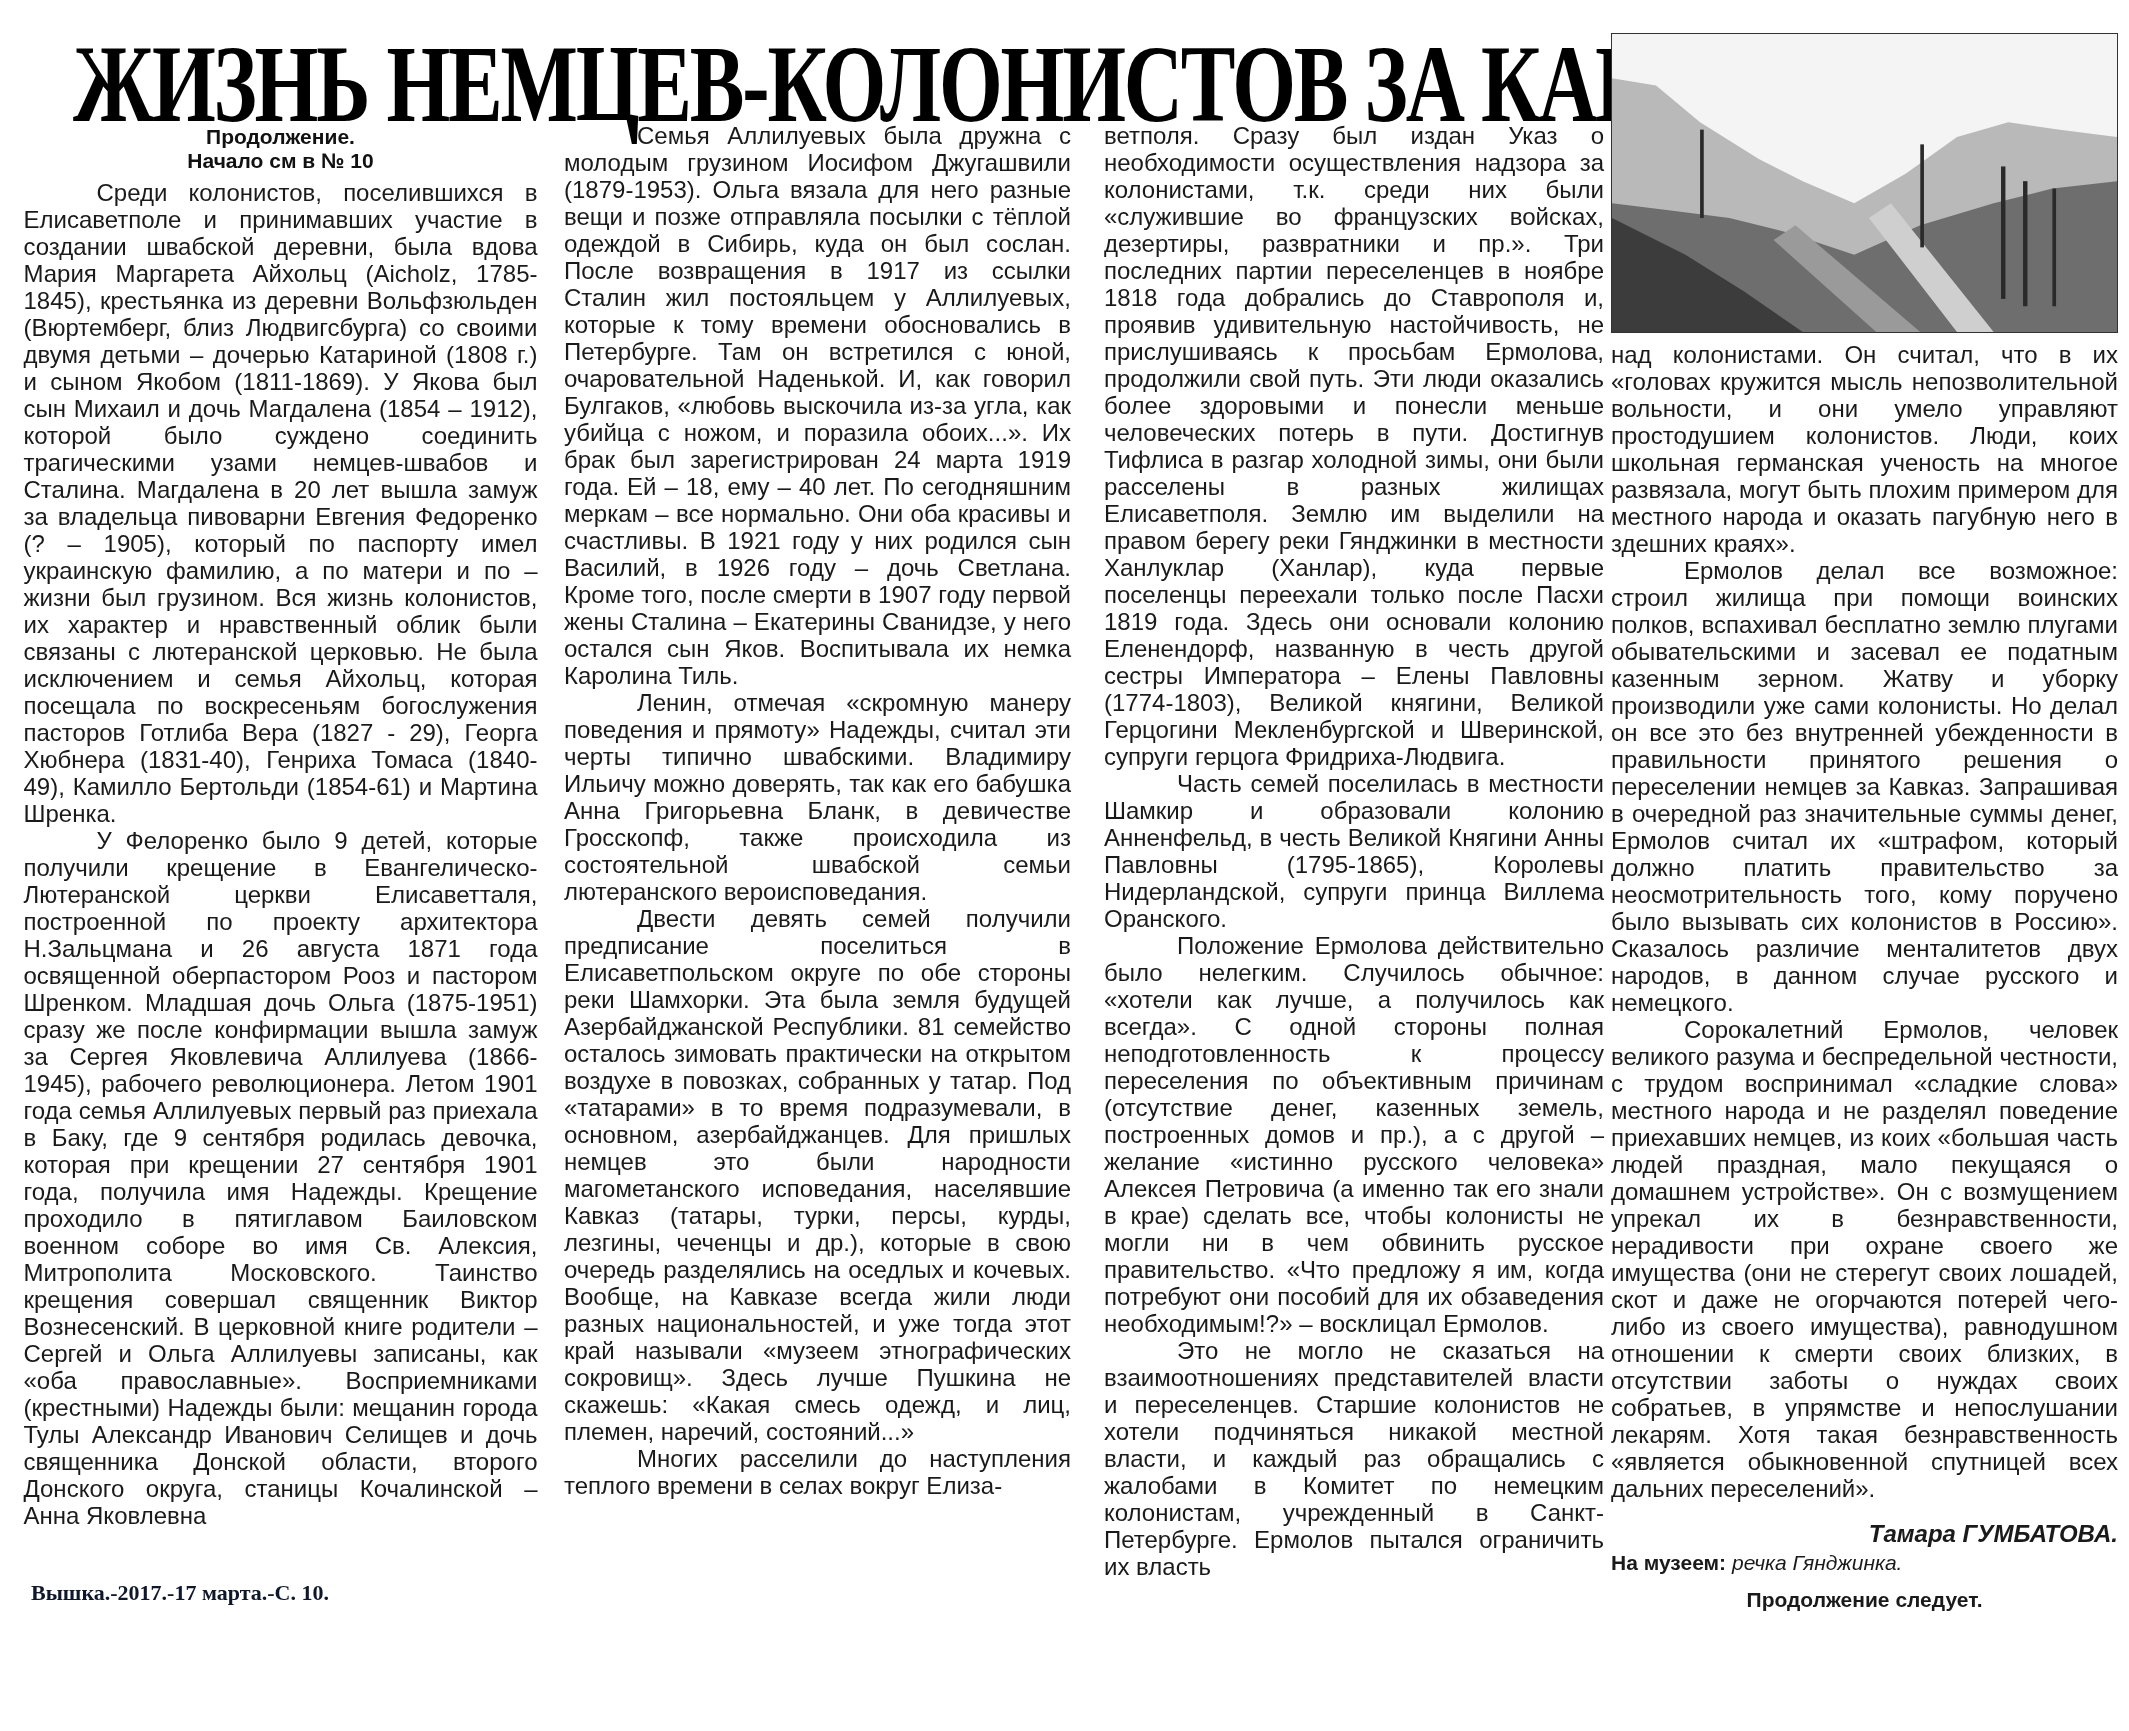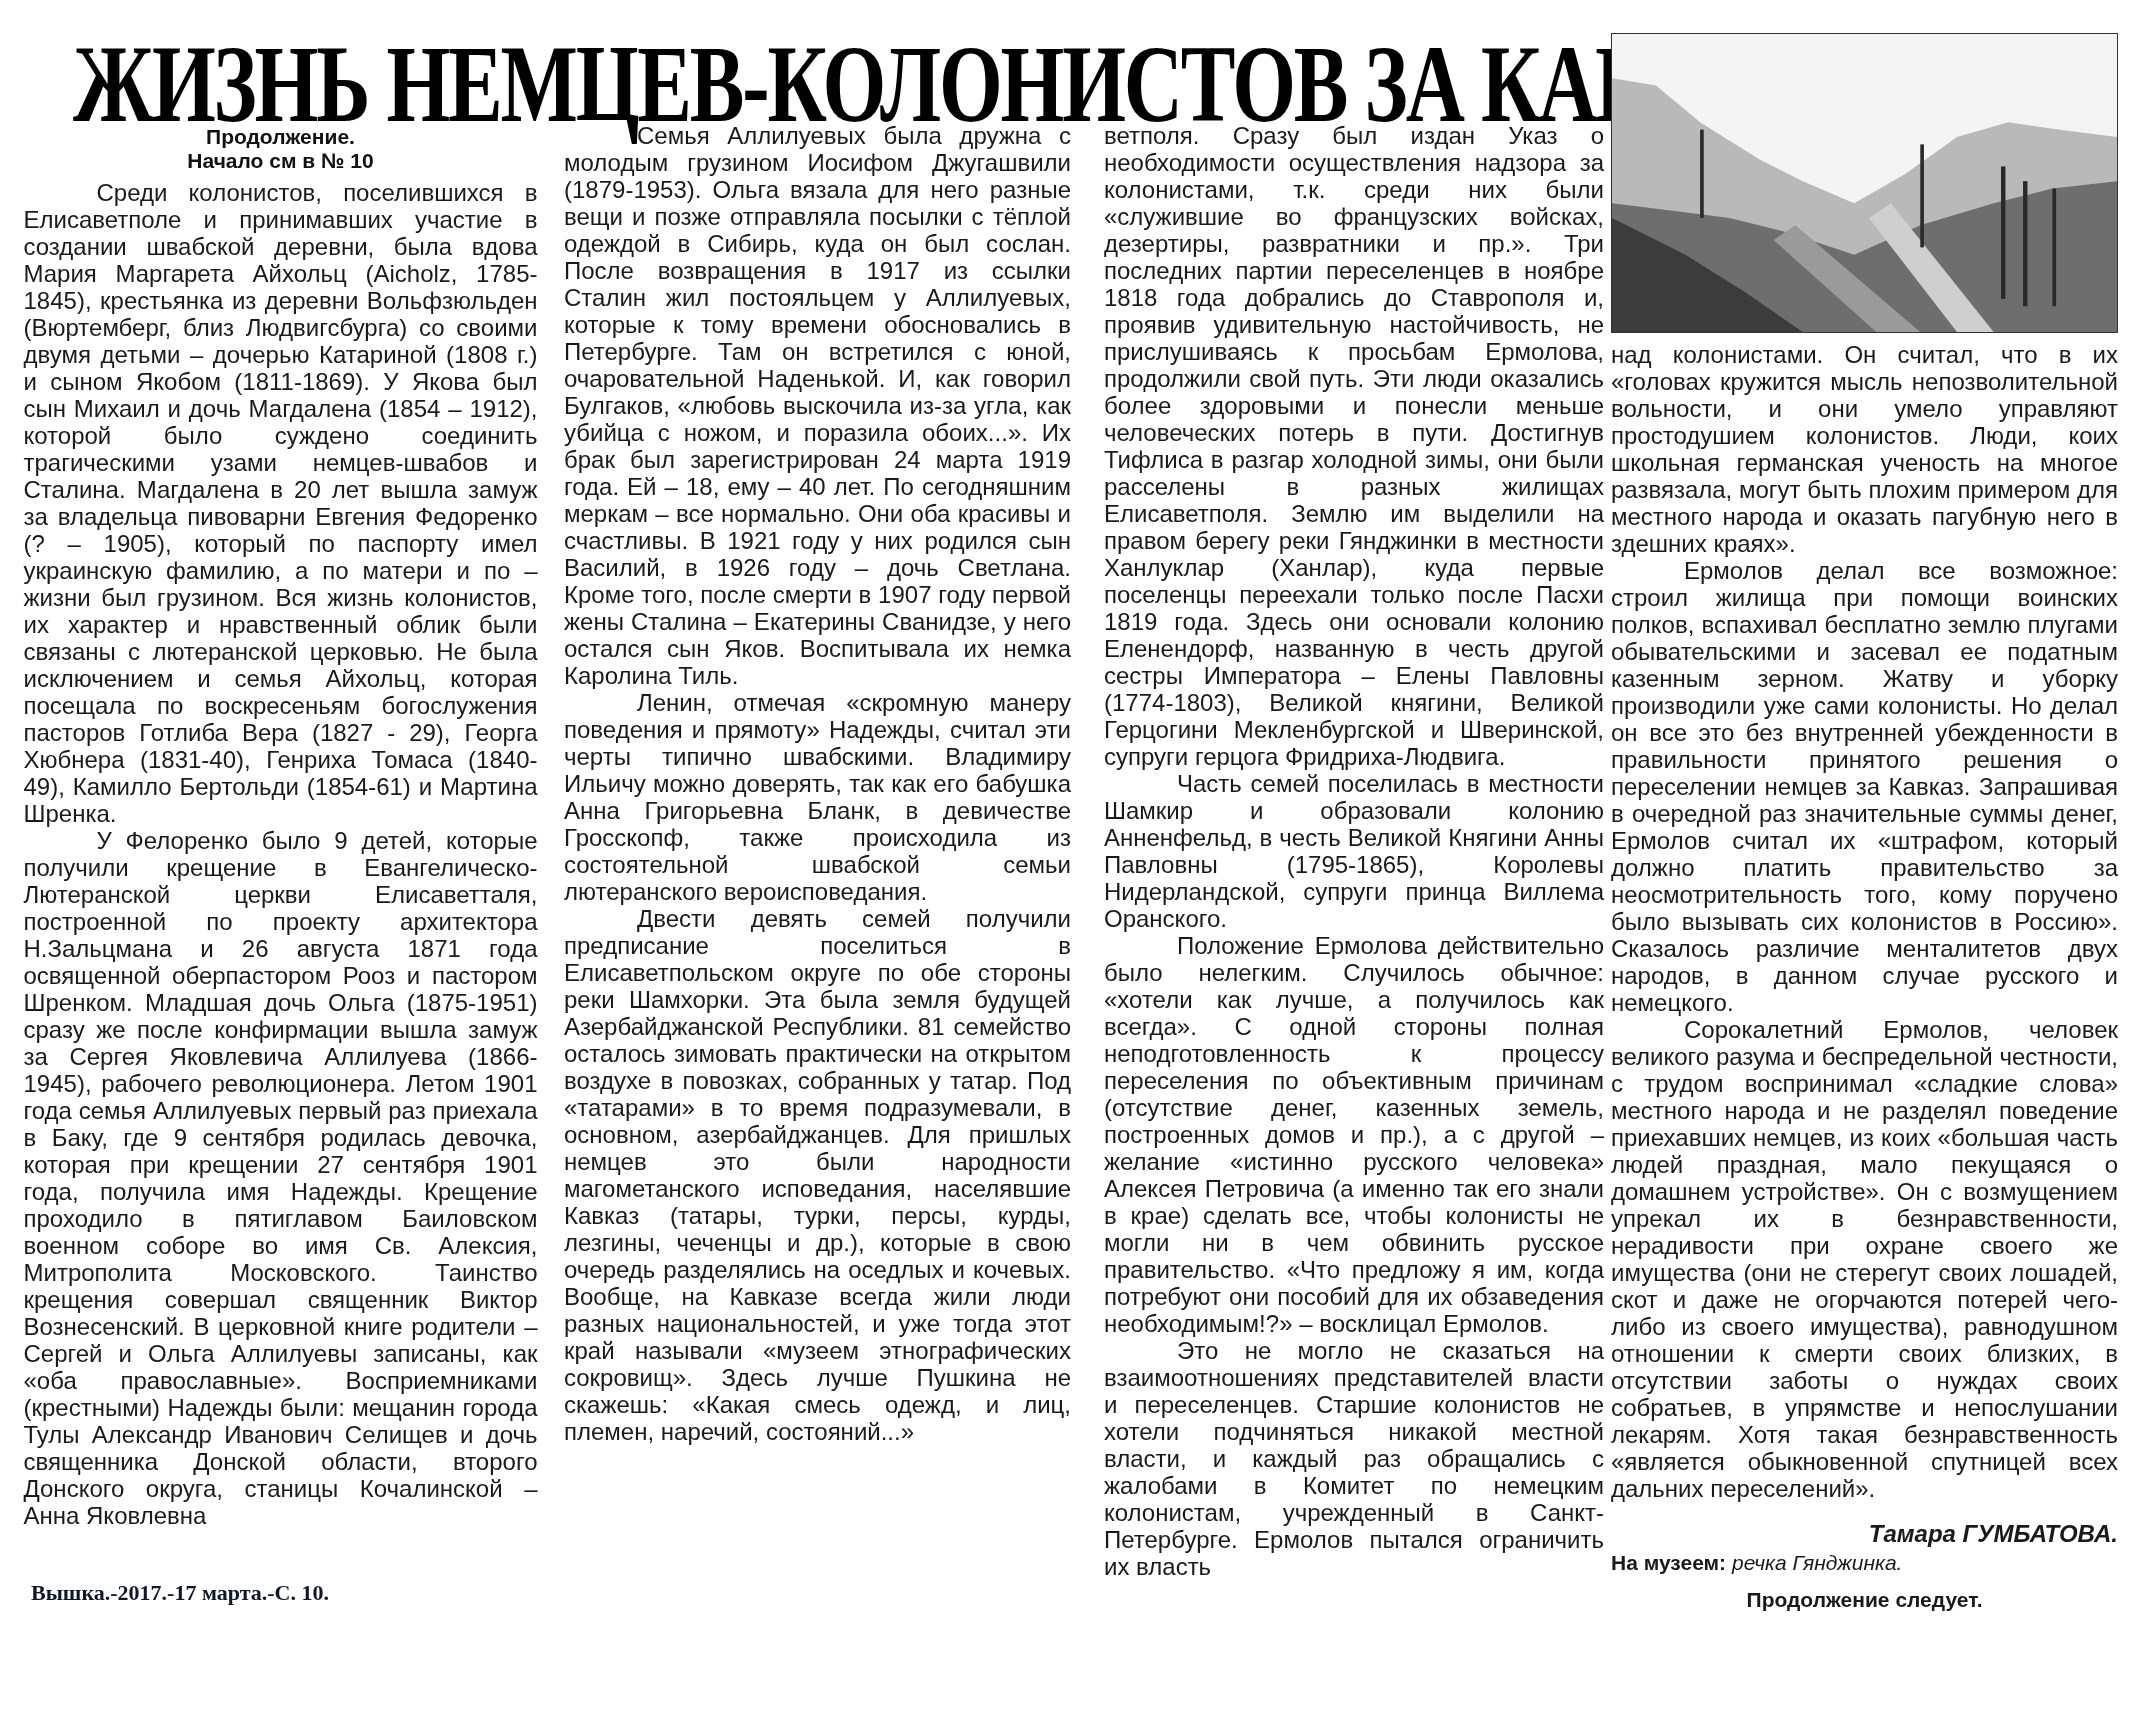--- a/index.html
+++ b/index.html
@@ -50,20 +50,21 @@
 
 <div class="col" id="col1">
   <p class="ind">Среди колонистов, поселившихся в Елисаветполе и принимавших участие в создании швабской деревни, была вдова Мария Маргарета Айхольц (Aicholz, 1785-1845), крестьянка из деревни Вольфзюльден (Вюртемберг, близ Людвигсбурга) со своими двумя детьми – дочерью Катариной (1808 г.) и сыном Якобом (1811-1869). У Якова был сын Михаил и дочь Магдалена (1854 – 1912), которой было суждено соединить трагическими узами немцев-швабов и Сталина. Магдалена в 20 лет вышла замуж за владельца пивоварни Евгения Федоренко (? – 1905), который по паспорту имел украинскую фамилию, а по матери и по – жизни был грузином. Вся жизнь колонистов, их характер и нравственный облик были связаны с лютеранской церковью. Не была исключением и семья Айхольц, которая посещала по воскресеньям богослужения пасторов Готлиба Вера (1827 - 29), Георга Хюбнера (1831-40), Генриха Томаса (1840-49), Камилло Бертольди (1854-61) и Мартина Шренка.</p>
   <p class="ind">У Фелоренко было 9 детей, которые получили крещение в Евангелическо-Лютеранской церкви Елисаветталя, построенной по проекту архитектора Н.Зальцмана и 26 августа 1871 года освященной оберпастором Рооз и пастором Шренком. Младшая дочь Ольга (1875-1951) сразу же после конфирмации вышла замуж за Сергея Яковлевича Аллилуева (1866-1945), рабочего революционера. Летом 1901 года семья Аллилуевых первый раз приехала в Баку, где 9 сентября родилась девочка, которая при крещении 27 сентября 1901 года, получила имя Надежды. Крещение проходило в пятиглавом Баиловском военном соборе во имя Св. Алексия, Митрополита Московского. Таинство крещения совершал священник Виктор Вознесенский. В церковной книге родители – Сергей и Ольга Аллилуевы записаны, как «оба православные». Восприемниками (крестными) Надежды были: мещанин города Тулы Александр Иванович Селищев и дочь священника Донской области, второго Донского округа, станицы Кочалинской – Анна Яковлевна</p>
 </div>
 
 <div class="col" id="col2">
   <p class="ind">Семья Аллилуевых была дружна с молодым грузином Иосифом Джугашвили (1879-1953). Ольга вязала для него разные вещи и позже отправляла посылки с тёплой одеждой в Сибирь, куда он был сослан. После возвращения в 1917 из ссылки Сталин жил постояльцем у Аллилуевых, которые к тому времени обосновались в Петербурге. Там он встретился с юной, очаровательной Наденькой. И, как говорил Булгаков, «любовь выскочила из-за угла, как убийца с ножом, и поразила обоих...». Их брак был зарегистрирован 24 марта 1919 года. Ей – 18, ему – 40 лет. По сегодняшним меркам – все нормально. Они оба красивы и счастливы. В 1921 году у них родился сын Василий, в 1926 году – дочь Светлана. Кроме того, после смерти в 1907 году первой жены Сталина – Екатерины Сванидзе, у него остался сын Яков. Воспитывала их немка Каролина Тиль.</p>
   <p class="ind">Ленин, отмечая «скромную манеру поведения и прямоту» Надежды, считал эти черты типично швабскими. Владимиру Ильичу можно доверять, так как его бабушка Анна Григорьевна Бланк, в девичестве Гросскопф, также происходила из состоятельной швабской семьи лютеранского вероисповедания.</p>
   <p class="ind">Двести девять семей получили предписание поселиться в Елисаветпольском округе по обе стороны реки Шамхорки. Эта была земля будущей Азербайджанской Республики. 81 семейство осталось зимовать практически на открытом воздухе в повозках, собранных у татар. Под «татарами» в то время подразумевали, в основном, азербайджанцев. Для пришлых немцев это были народности магометанского исповедания, населявшие Кавказ (татары, турки, персы, курды, лезгины, чеченцы и др.), которые в свою очередь разделялись на оседлых и кочевых. Вообще, на Кавказе всегда жили люди разных национальностей, и уже тогда этот край называли «музеем этнографических сокровищ». Здесь лучше Пушкина не скажешь: «Какая смесь одежд, и лиц, племен, наречий, состояний...»</p>
+  <p class="ind">Многих расселили до наступления теплого времени в селах вокруг Елиза-</p>
 </div>
 
 <div class="col" id="col3">
   <p>ветполя. Сразу был издан Указ о необходимости осуществления надзора за колонистами, т.к. среди них были «служившие во французских войсках, дезертиры, развратники и пр.». Три последних партии переселенцев в ноябре 1818 года добрались до Ставрополя и, проявив удивительную настойчивость, не прислушиваясь к просьбам Ермолова, продолжили свой путь. Эти люди оказались более здоровыми и понесли меньше человеческих потерь в пути. Достигнув Тифлиса в разгар холодной зимы, они были расселены в разных жилищах Елисаветполя. Землю им выделили на правом берегу реки Гянджинки в местности Ханлуклар (Ханлар), куда первые поселенцы переехали только после Пасхи 1819 года. Здесь они основали колонию Еленендорф, названную в честь другой сестры Императора – Елены Павловны (1774-1803), Великой княгини, Великой Герцогини Мекленбургской и Шверинской, супруги герцога Фридриха-Людвига.</p>
   <p class="ind">Часть семей поселилась в местности Шамкир и образовали колонию Анненфельд, в честь Великой Княгини Анны Павловны (1795-1865), Королевы Нидерландской, супруги принца Виллема Оранского.</p>
   <p class="ind">Положение Ермолова действительно было нелегким. Случилось обычное: «хотели как лучше, а получилось как всегда». С одной стороны полная неподготовленность к процессу переселения по объективным причинам (отсутствие денег, казенных земель, построенных домов и пр.), а с другой – желание «истинно русского человека» Алексея Петровича (а именно так его знали в крае) сделать все, чтобы колонисты не могли ни в чем обвинить русское правительство. «Что предложу я им, когда потребуют они пособий для их обзаведения необходимым!?» – восклицал Ермолов.</p>
   <p class="ind">Это не могло не сказаться на взаимоотношениях представителей власти и переселенцев. Старшие колонистов не хотели подчиняться никакой местной власти, и каждый раз обращались с жалобами в Комитет по немецким колонистам, учрежденный в Санкт-Петербурге. Ермолов пытался ограничить их власть</p>
 </div>
 
 <div class="col" id="col4">

